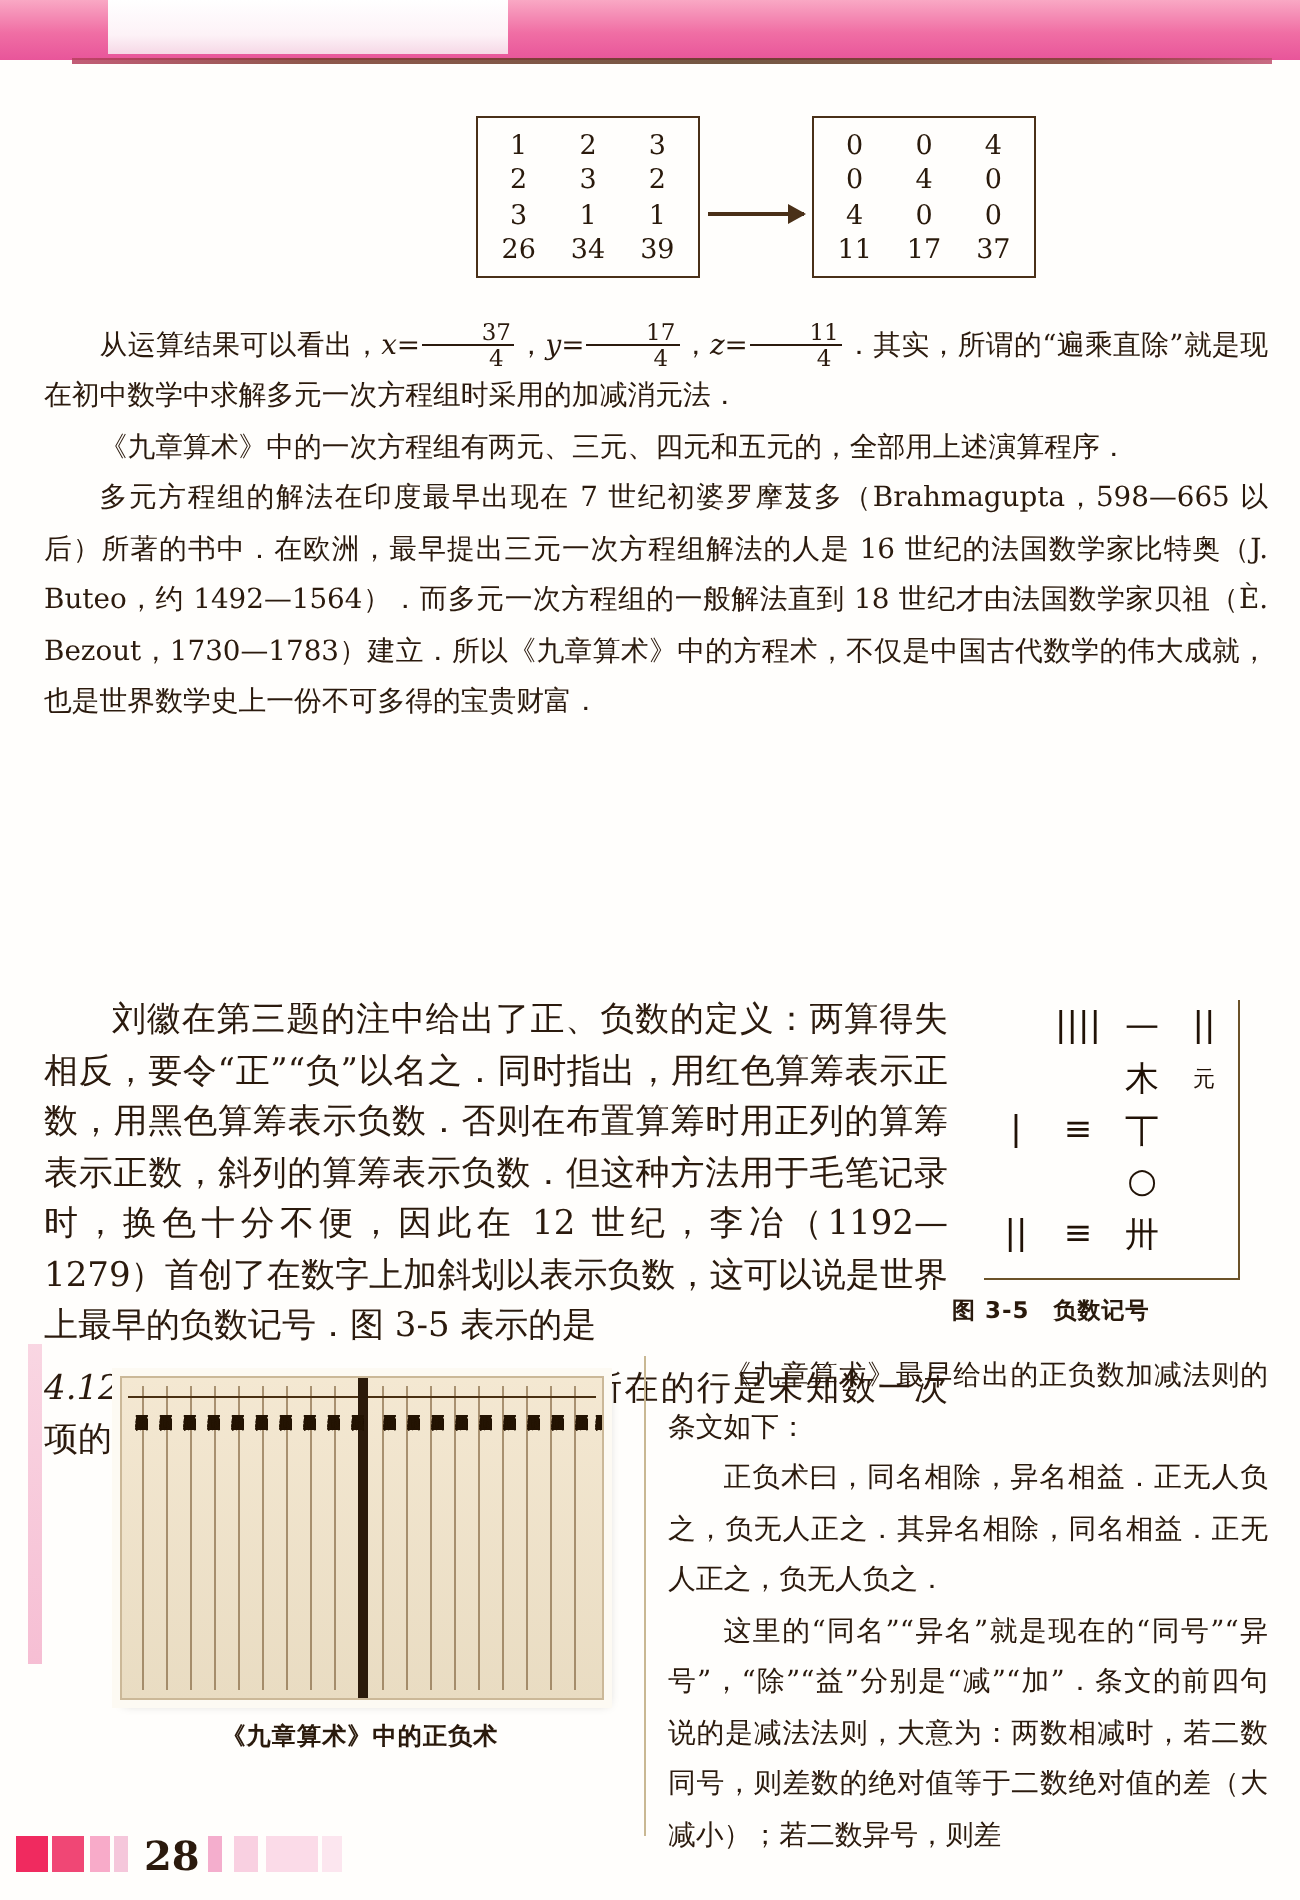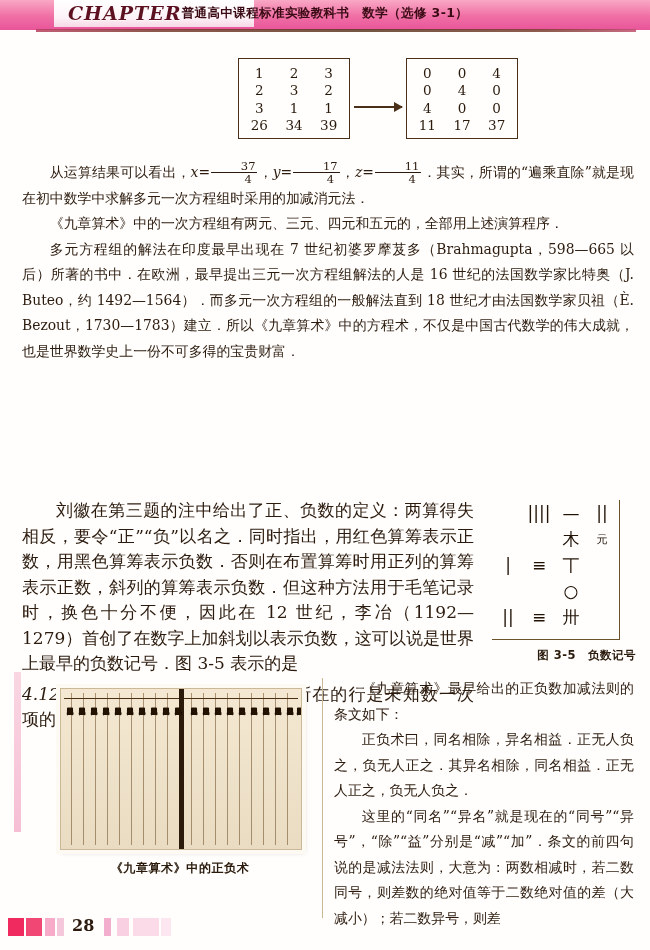--- a/index.html
+++ b/index.html
@@ -126,21 +126,21 @@
   .rod-cell.c1{left:32px;width:30px;}
   .rod-cell.c2{left:64px;width:30px;}
   .rod-cell.c3{left:96px;width:28px;}
   .rod-yuan{
     position:absolute;left:96px;top:26px;height:26px;width:28px;
     display:flex;align-items:center;justify-content:center;
     font-size:11px;color:#211206;
     font-family:"DejaVu Sans","Liberation Sans",sans-serif;
   }
   .fig35-cap{
-    position:absolute;left:476px;top:648px;width:160px;text-align:right;
+    position:absolute;left:476px;top:648px;width:160px;text-align:left;
     font-family:"DejaVu Sans","Liberation Sans",sans-serif;
     font-weight:bold;font-size:11.5px;color:#2a1a0c;letter-spacing:.5px;
   }
 
   
   .photo-box{
     position:absolute;left:60px;top:688px;width:240px;height:160px;
     background:#efe4cf;
     border:1px solid #cbb898;
     box-shadow:0 0 0 4px #fdfaf3, 2px 2px 5px rgba(0,0,0,.25);
@@ -179,32 +179,30 @@
     background:linear-gradient(180deg,#f7c9da,#f3a9c6);
     opacity:.75;
   }
 
   
   .footer{position:absolute;left:0;top:918px;width:650px;height:32px;}
   .fblock{position:absolute;top:0;height:18px;}
   .pagenum{
     position:absolute;left:72px;top:-2px;
     font-family:"DejaVu Serif","Liberation Serif",serif;
-    font-size:16px;font-weight:bold;color:#2b1a0d;
+    font-size:20px;font-weight:bold;color:#2b1a0d;
   }
 </style>
 </head>
 <body>
 
 <div class="page">
 
   <div class="header">
     <div class="header-white-block"></div>
-    <div class="chapter-word">CHAPTER</div>
-    <div class="header-title">普通高中课程标准实验教科书　数学（选修 3-1）</div>
   </div>
   <div class="header-rule"></div>
 
   <div class="fig34-wrap">
     <div class="matrix m1">
       <table>
         <tbody>
             <tr>
           <td>1</td>
           <td>2</td>

